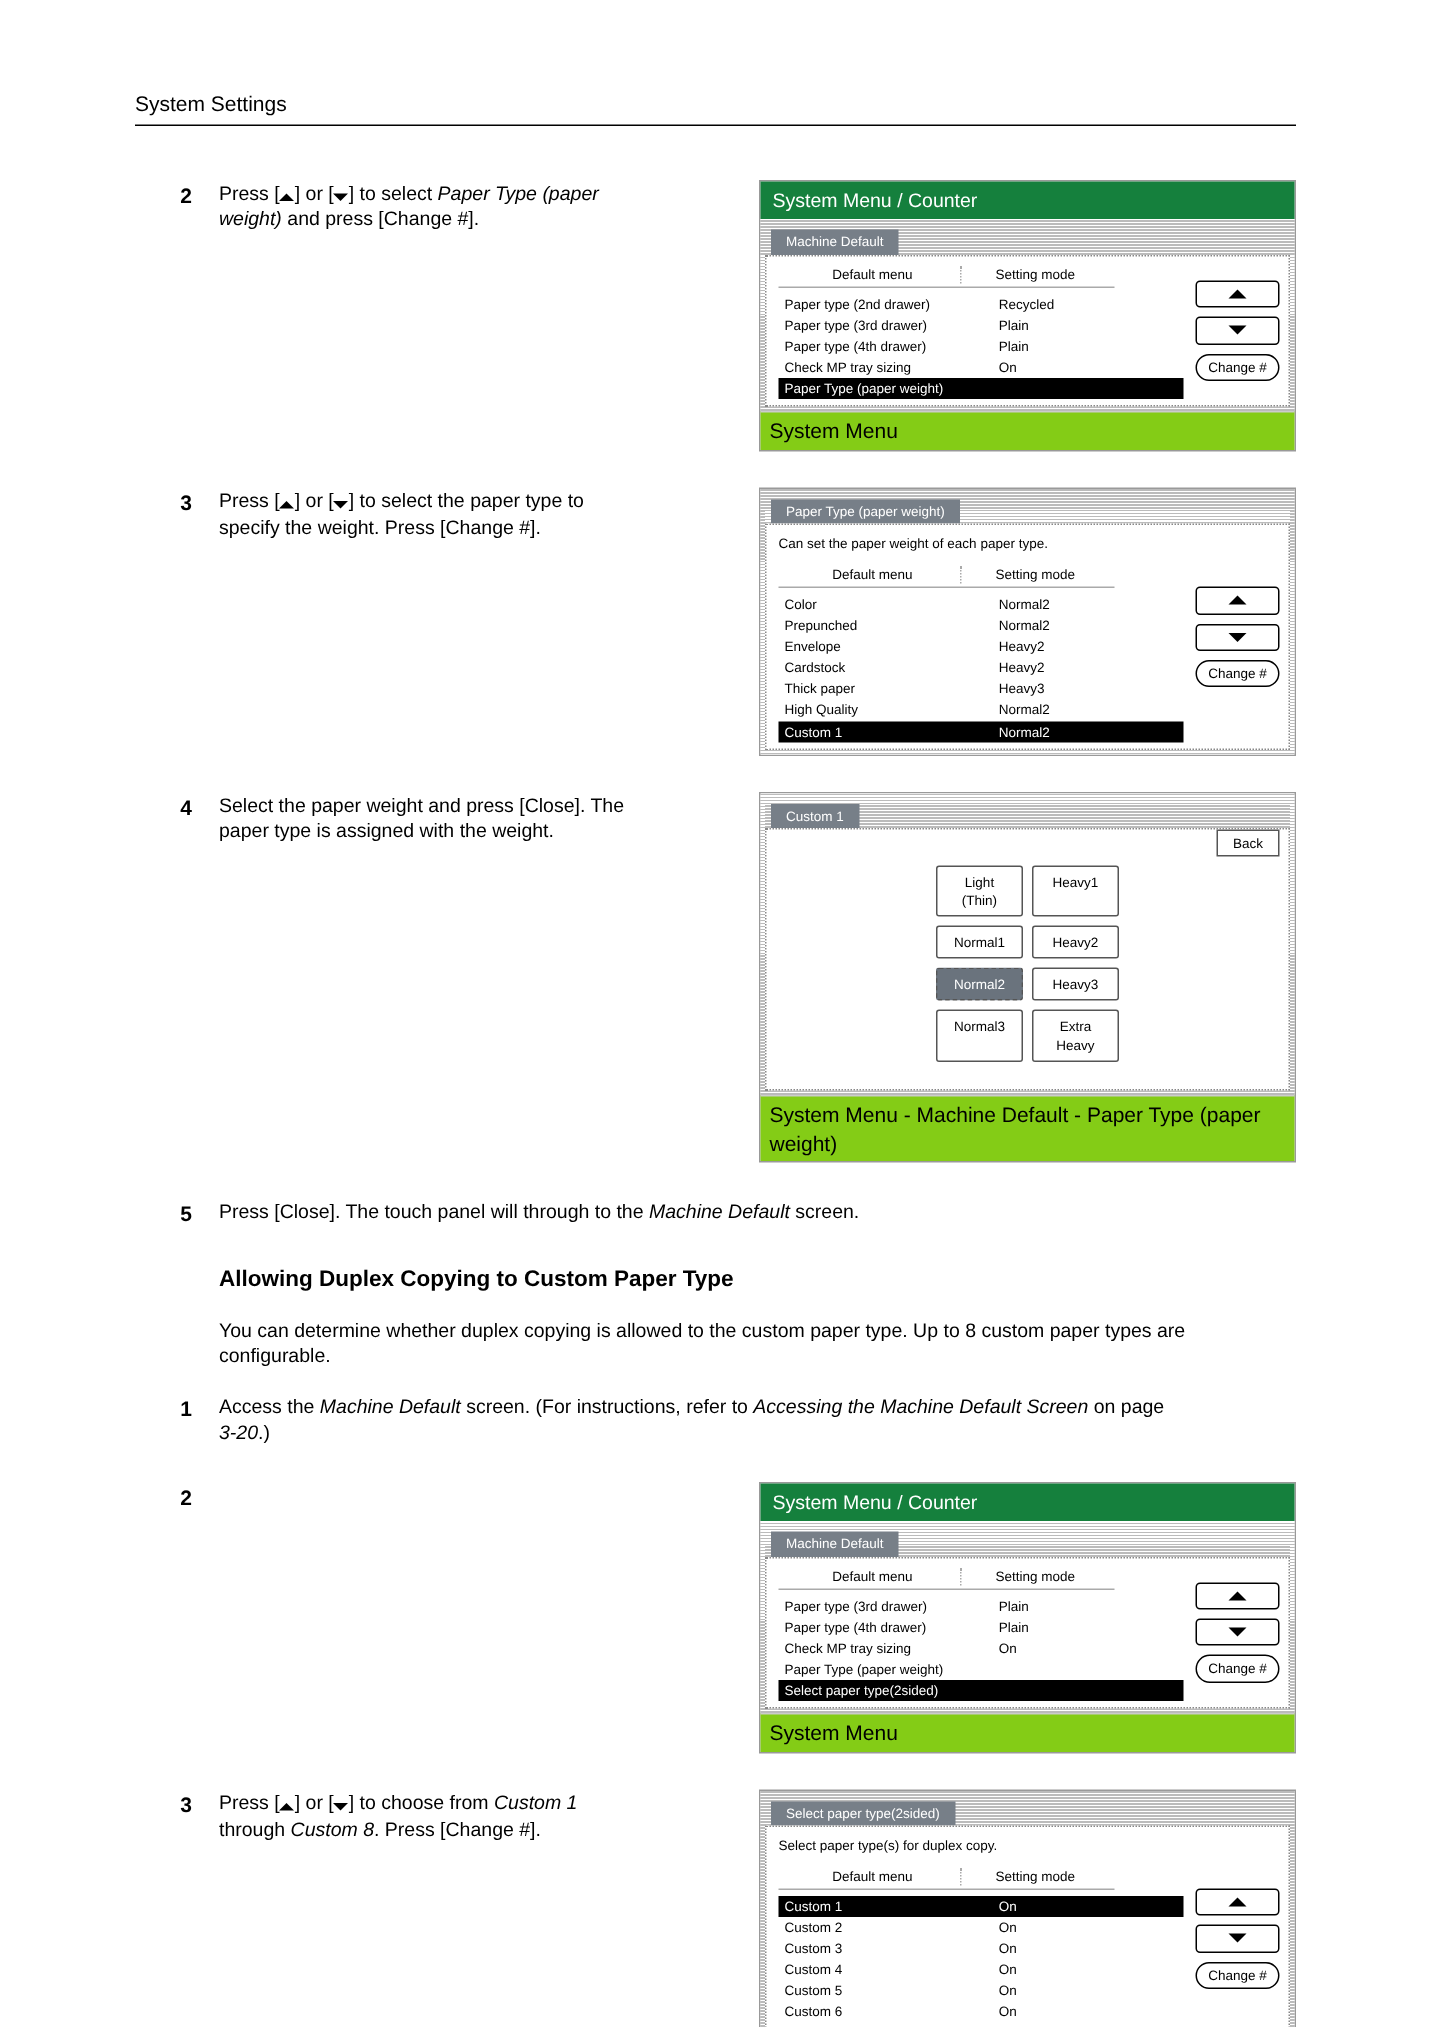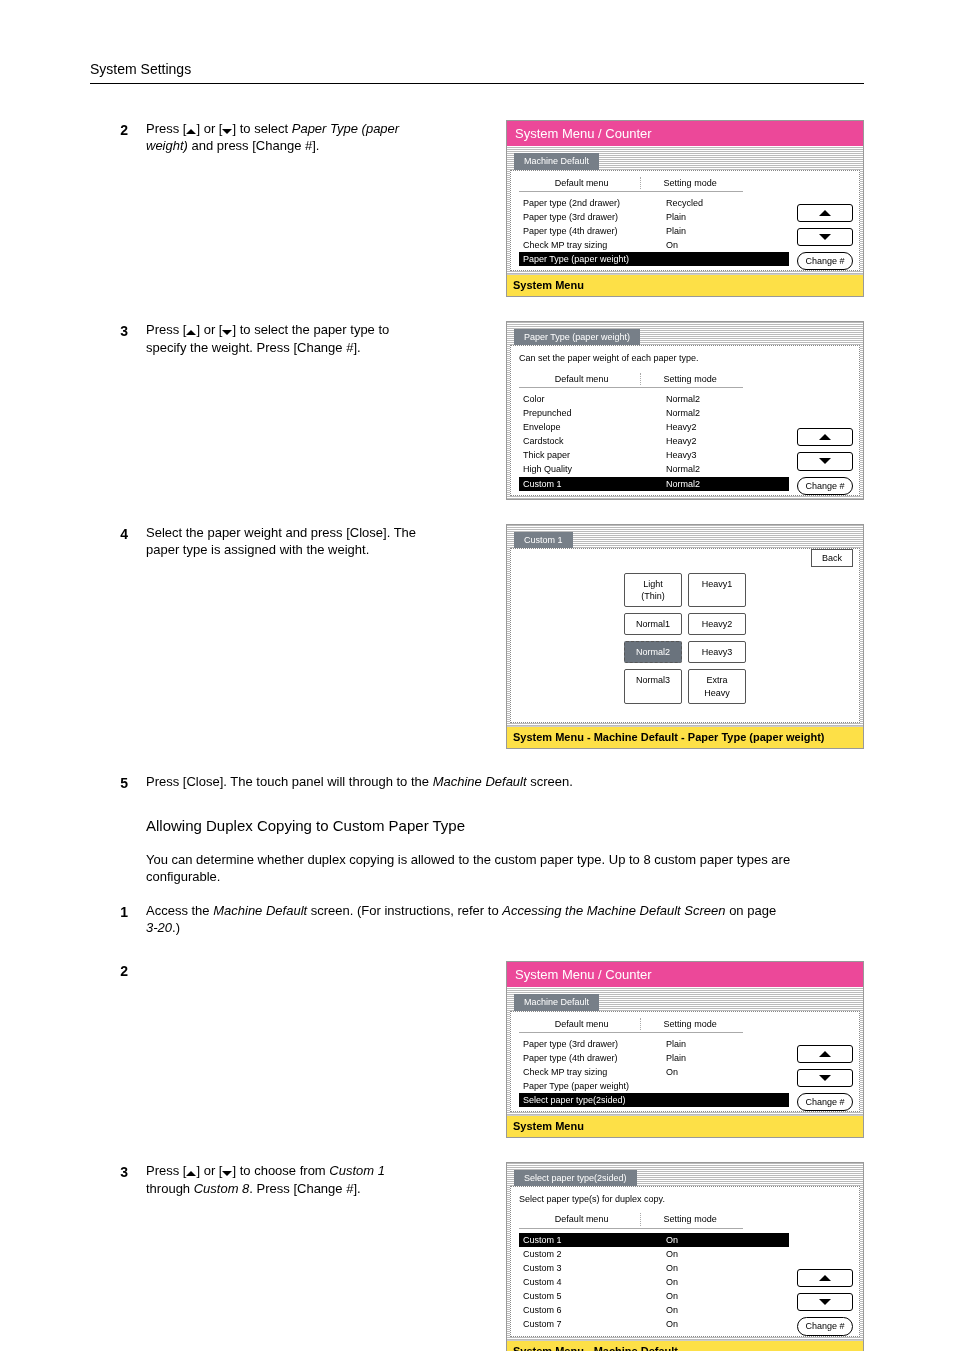--- a/index.html
+++ b/index.html
@@ -54,21 +54,21 @@
   .step-text {
     max-width: 280px;
     font-size: 13px;
   }
   .step-text-wide {
     max-width: 640px;
     font-size: 13px;
   }
   .italic { font-style: italic; }
   .heading-sub {
-    font-weight: normal;
+    font-weight: bold;
     font-size: 15px;
     margin: 10px 0 14px 0;
   }
 
   
   .lcd-wrap {
     display:flex;
     justify-content:flex-end;
     flex:1;
   }
@@ -77,21 +77,21 @@
     border: 1px solid #999;
     background: #fff;
     font-size: 9px;
     position: relative;
   }
   .lcd-hatch {
     padding:3px;
     background: var(--panel-hatch);
   }
   .lcd-title {
-    background:#ec4899;
+    background:#15803d;
     color:#fff;
     font-size: 13px;
     padding: 4px 8px;
   }
   .lcd-tabbar {
     background: var(--panel-hatch);
     padding: 4px 4px 0 4px;
     display:flex;
   }
   .lcd-tab {
@@ -131,46 +131,45 @@
   .lcd-row > .c1 { flex:1.2; }
   .lcd-row > .c2 { flex:1; }
   .lcd-side {
     position:absolute;
     right:6px;
     top:0;
     bottom:0;
     width:56px;
     display:flex;
     flex-direction:column;
-    justify-content:flex-end;
+    justify-content:center;
     gap:6px;
   }
   .lcd-btn {
     border:1px solid #000;
     background:#fff;
     font-size:9px;
     text-align:center;
     padding:2px 4px;
     border-radius:3px;
   }
   .lcd-btn.pill {
     border-radius:10px;
   }
   .tri-up, .tri-down {
     display:inline-block;
     line-height:1;
   }
   .tri-up { border:6px solid transparent; border-bottom-color:#000; border-top:none; }
   .tri-down{ border:6px solid transparent; border-top-color:#000; border-bottom:none; }
   .lcd-breadcrumb {
-    font-size:11px;
+    font-size:14px;
     padding:3px 6px;
     border-top:1px solid #ccc;
-    background:#fde047;
-    font-weight:bold;
+    background:#84cc16;
   }
   .lcd-body-rel { position:relative; padding-right:66px; }
 
   
   .weight-grid {
     display:grid;
     grid-template-columns: 58px 58px;
     gap:6px;
     margin: 20px auto 14px auto;
     width:max-content;

